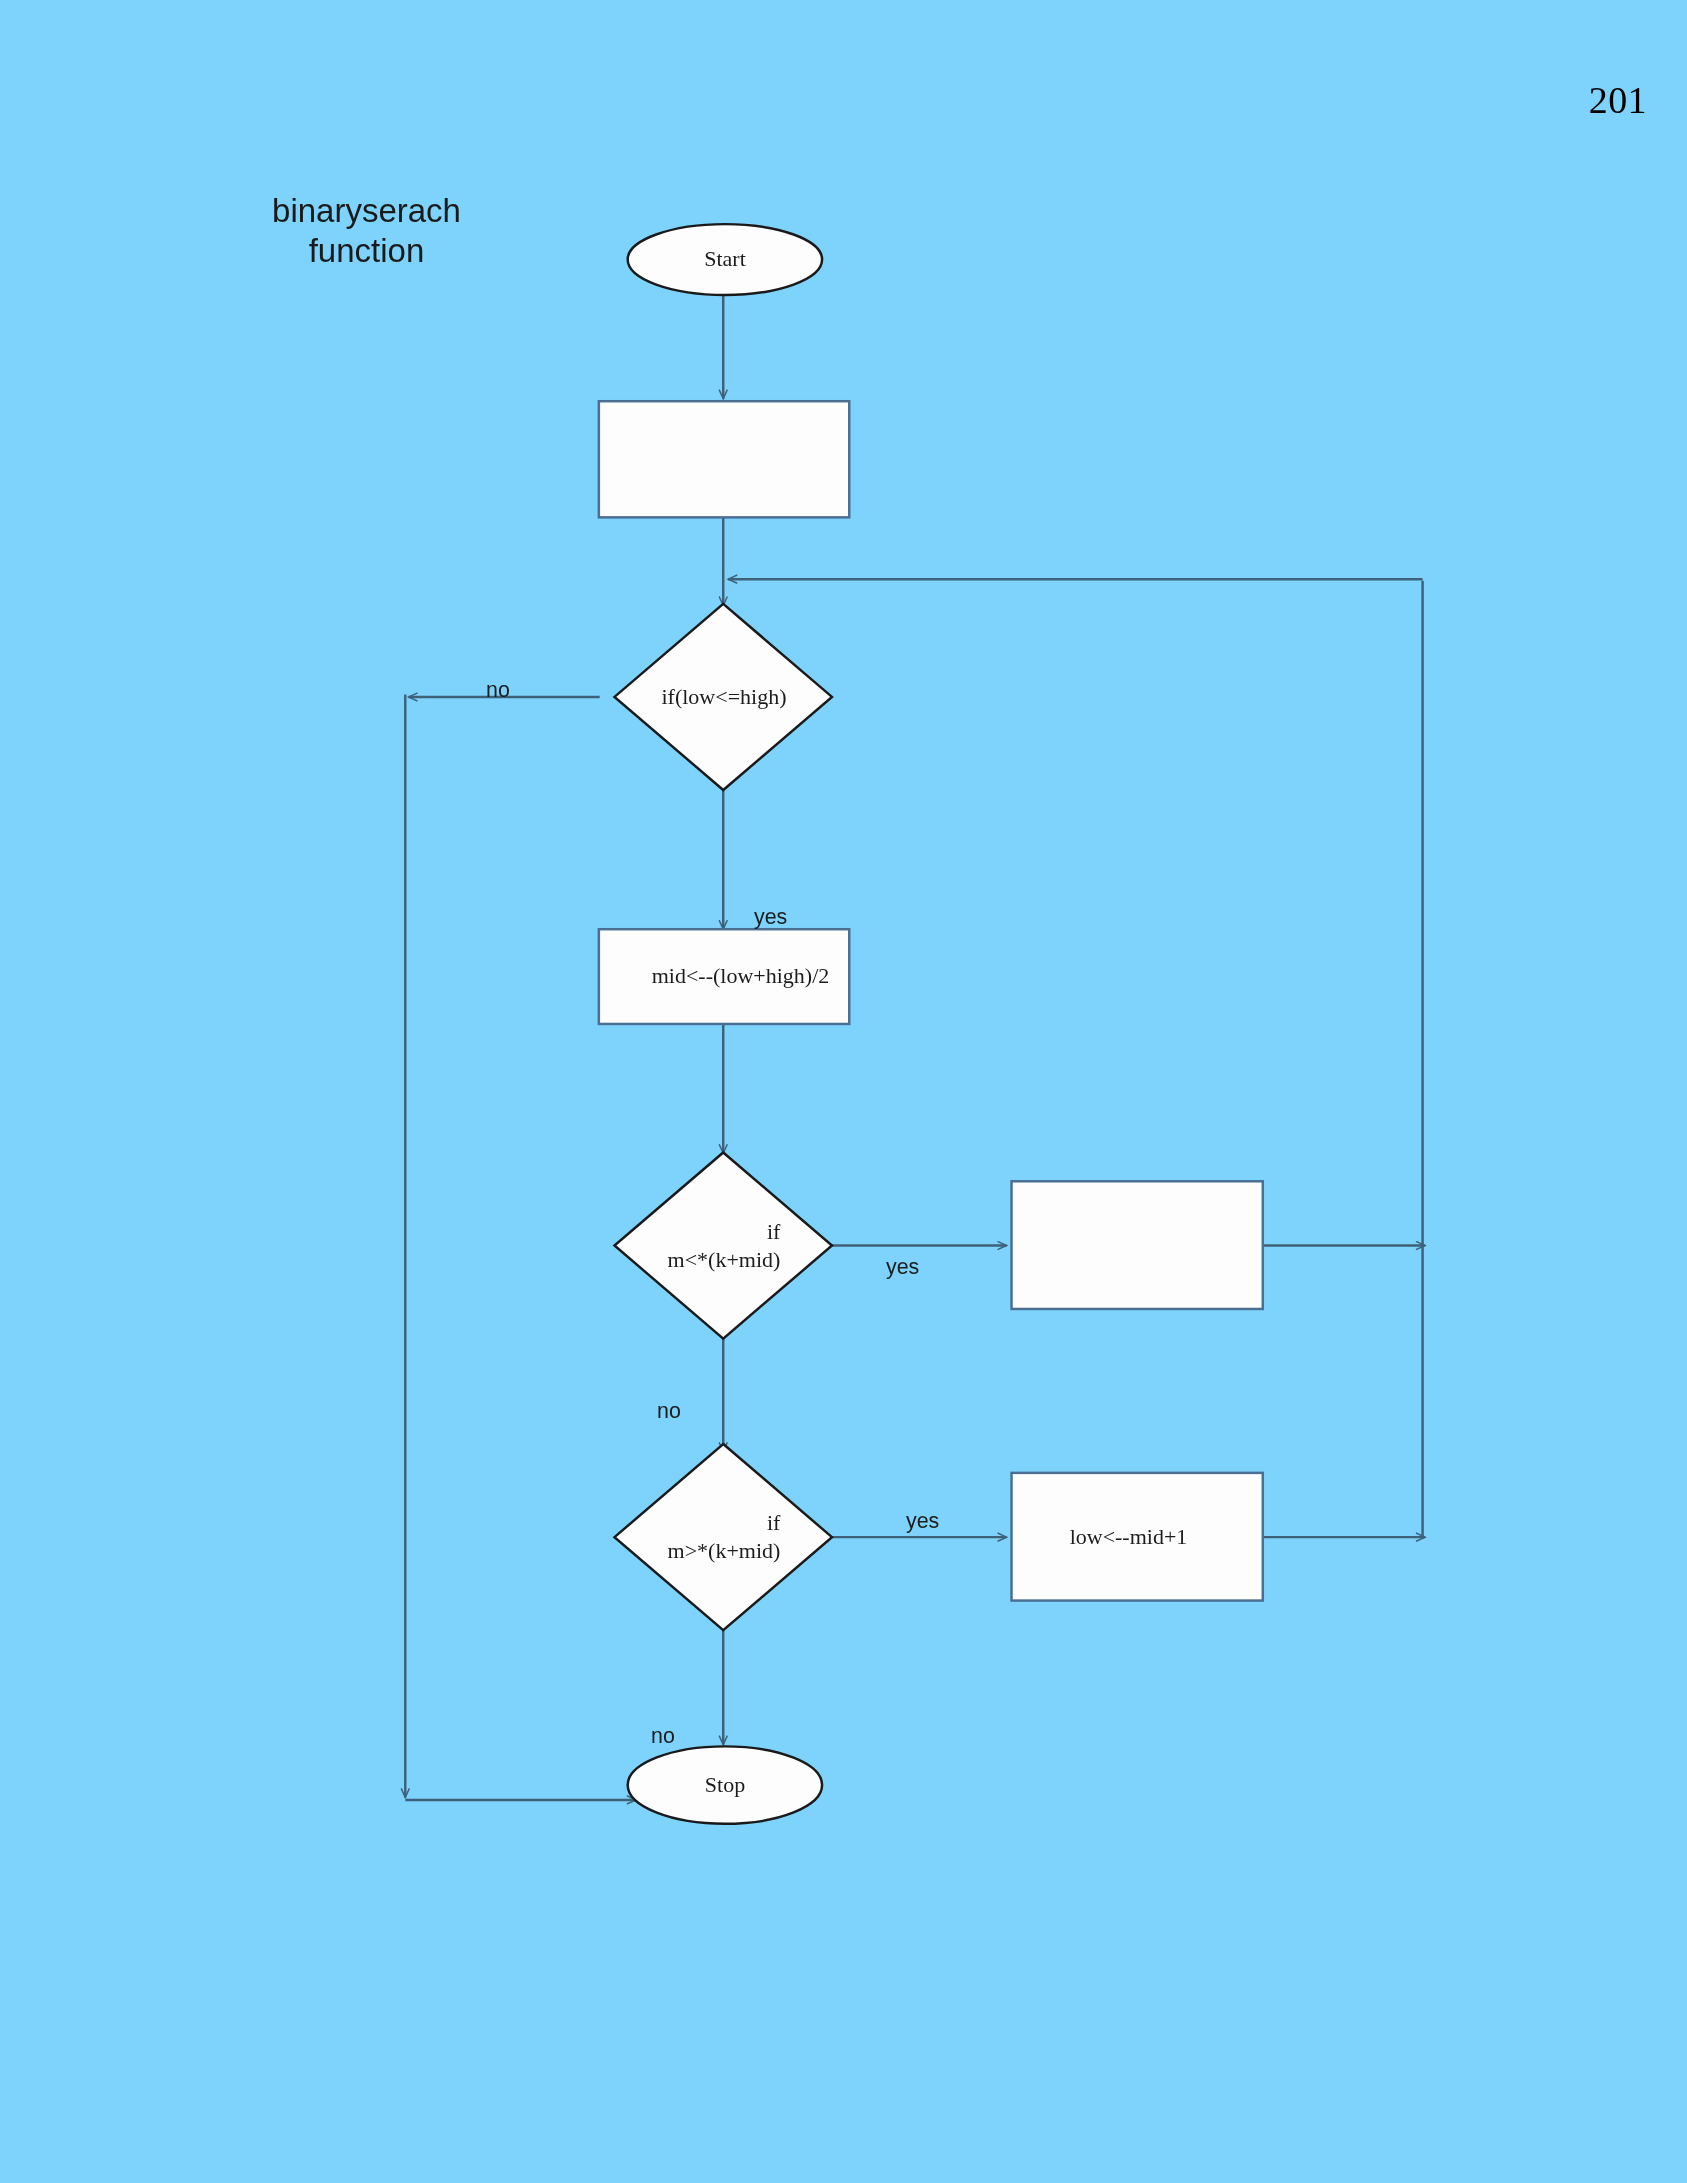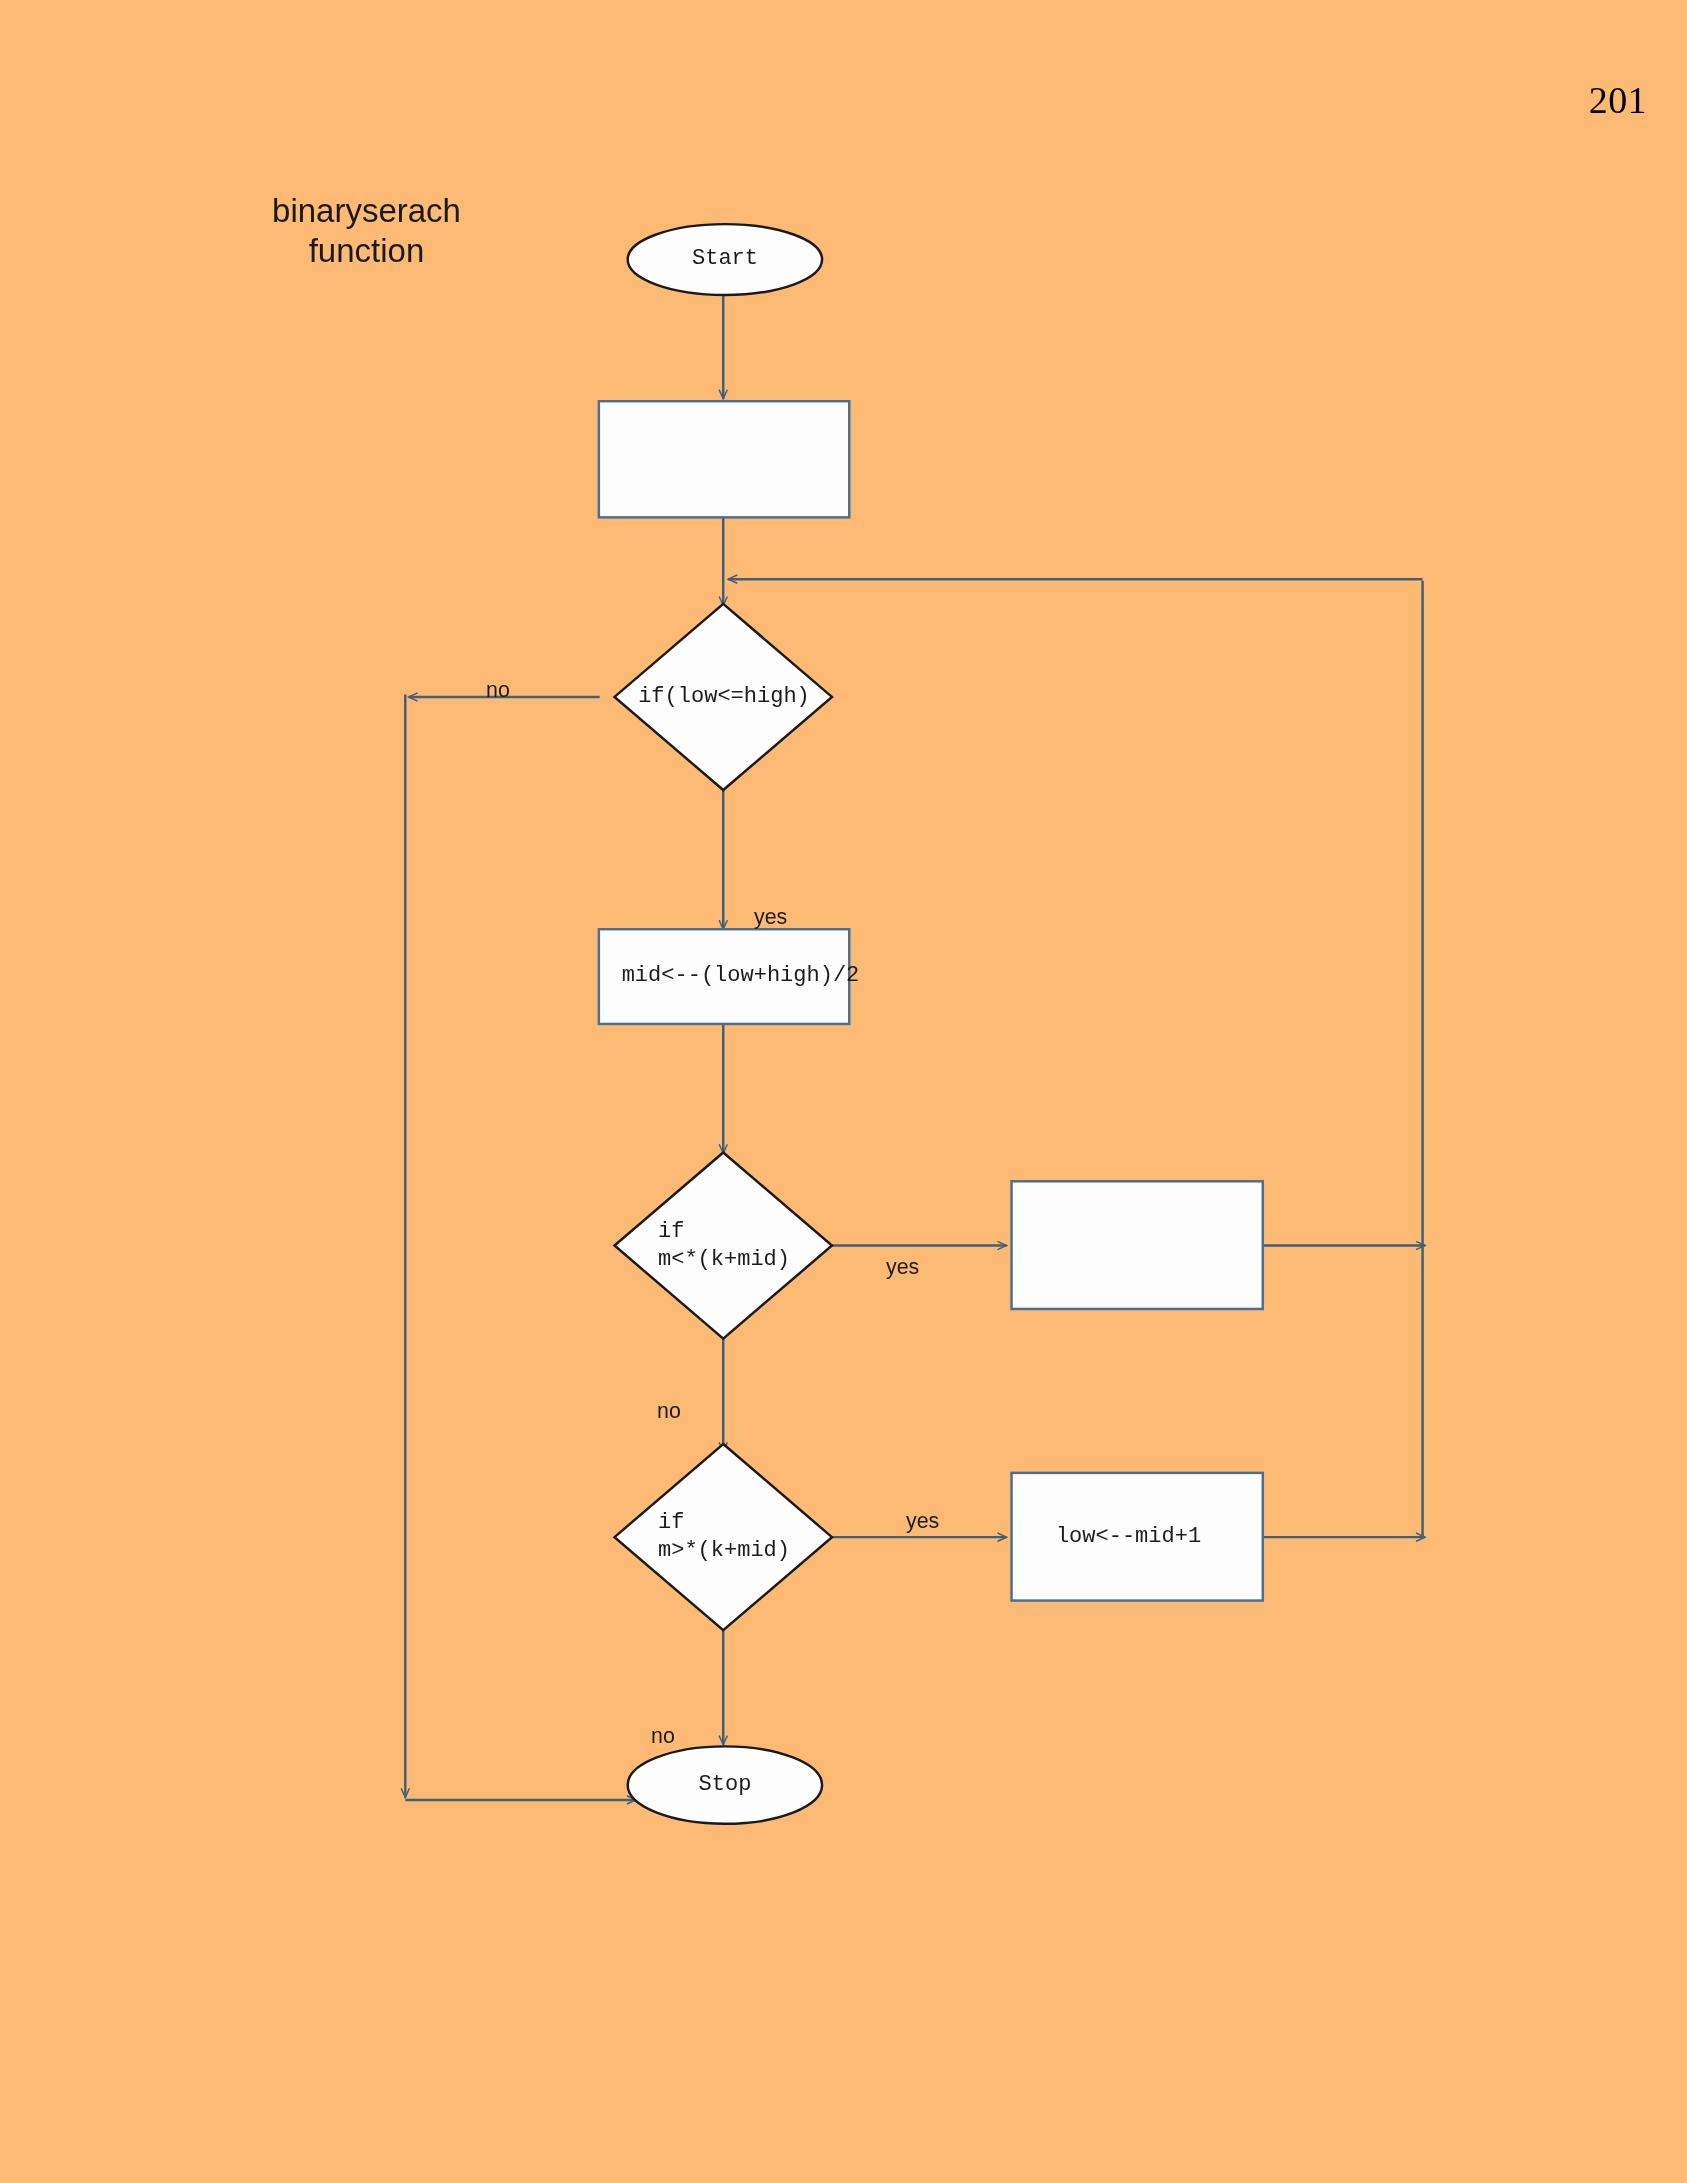--- a/index.html
+++ b/index.html
@@ -7,21 +7,21 @@
     padding: 0;
     background: #ffffff;
   }
   body {
     font-family: "Liberation Sans", sans-serif;
   }
   #page {
     position: relative;
     width: 1687px;
     height: 2183px;
-    background: #fdba74;
+    background: #7dd3fc;
     overflow: hidden;
   }
   #page-number {
     position: absolute;
     right: 40px;
     top: 81px;
     font-family: "Liberation Serif", serif;
     font-size: 38px;
     color: #000000;
     line-height: 1;
@@ -38,24 +38,24 @@
     color: #1a1a1a;
     line-height: 1.22;
   }
   #flow-svg {
     position: absolute;
     left: 0;
     top: 0;
   }
   .node-text {
     position: absolute;
-    font-family: Liberation Mono, monospace;
+    font-family: Liberation Serif, serif;
     font-size: 22px;
     color: #1c1c1c;
-    text-align: left;
+    text-align: right;
     line-height: 1.28;
     white-space: pre-line;
     display: flex;
     align-items: center;
     justify-content: center;
     pointer-events: none;
   }
   .edge-label {
     position: absolute;
     font-family: "Liberation Sans", sans-serif;

